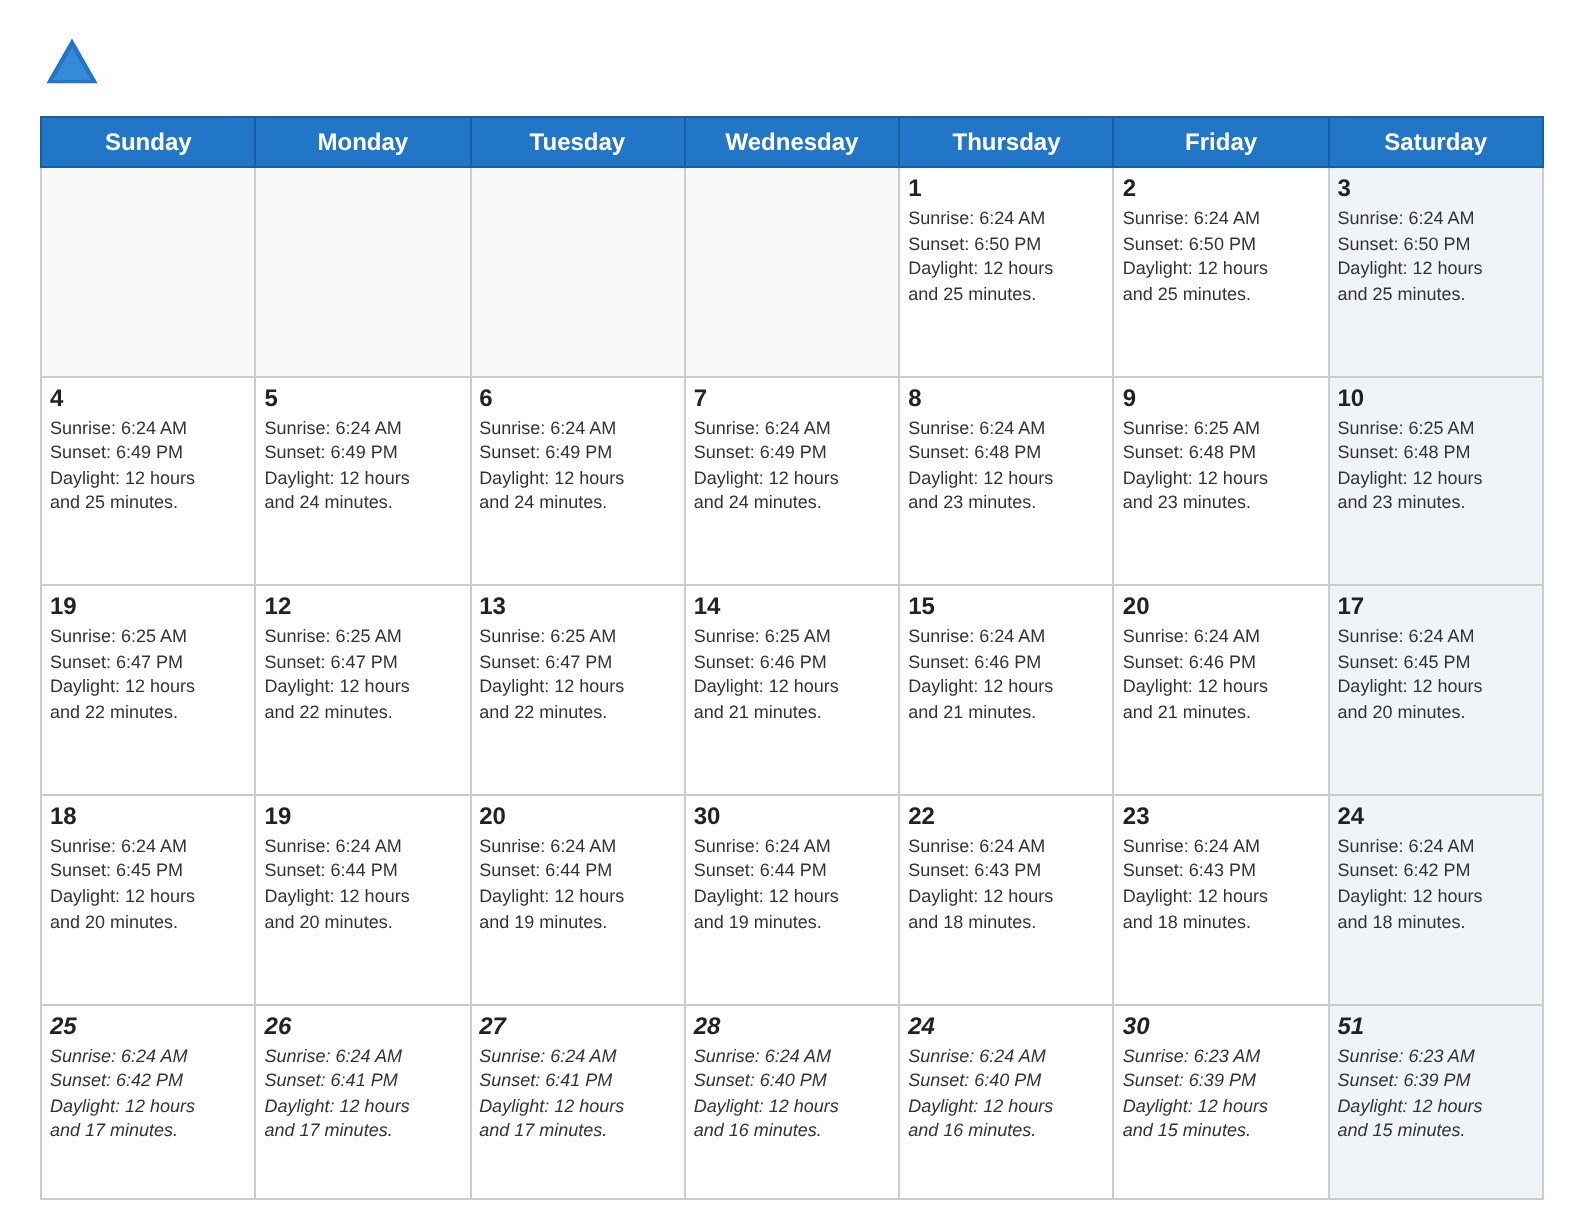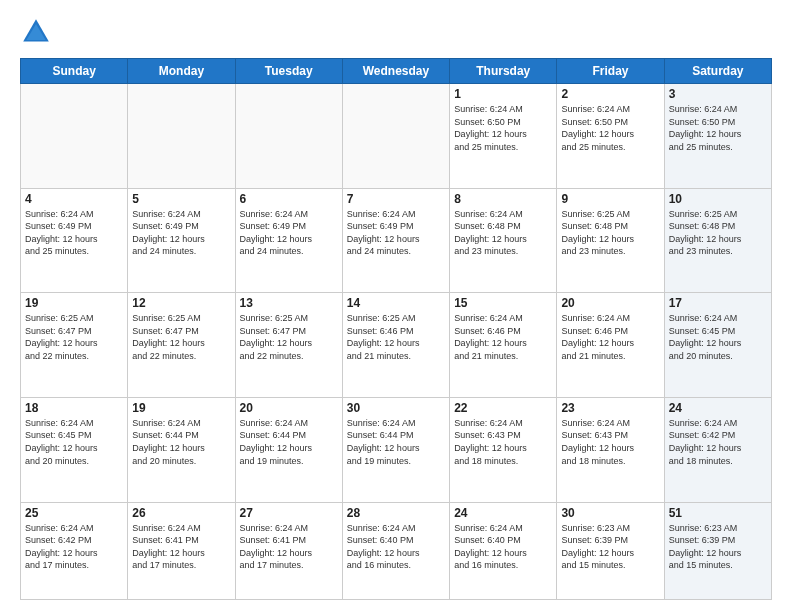--- a/index.html
+++ b/index.html
@@ -90,20 +90,21 @@
       color: #222;
       margin-bottom: 2px;
     }
     .day-info {
       font-size: 9px;
       line-height: 1.4;
       color: #333;
     }
     tr:last-child td {
       height: 82px;
+      font-style: italic;
     }
   </style>
 </head>
 <body>
 
 <div class="page">
   <div class="header">
     <div class="logo">
       <svg class="logo-icon" viewBox="0 0 40 40">
         <polygon points="20,4 36,32 4,32" fill="#2176c7"></polygon>

